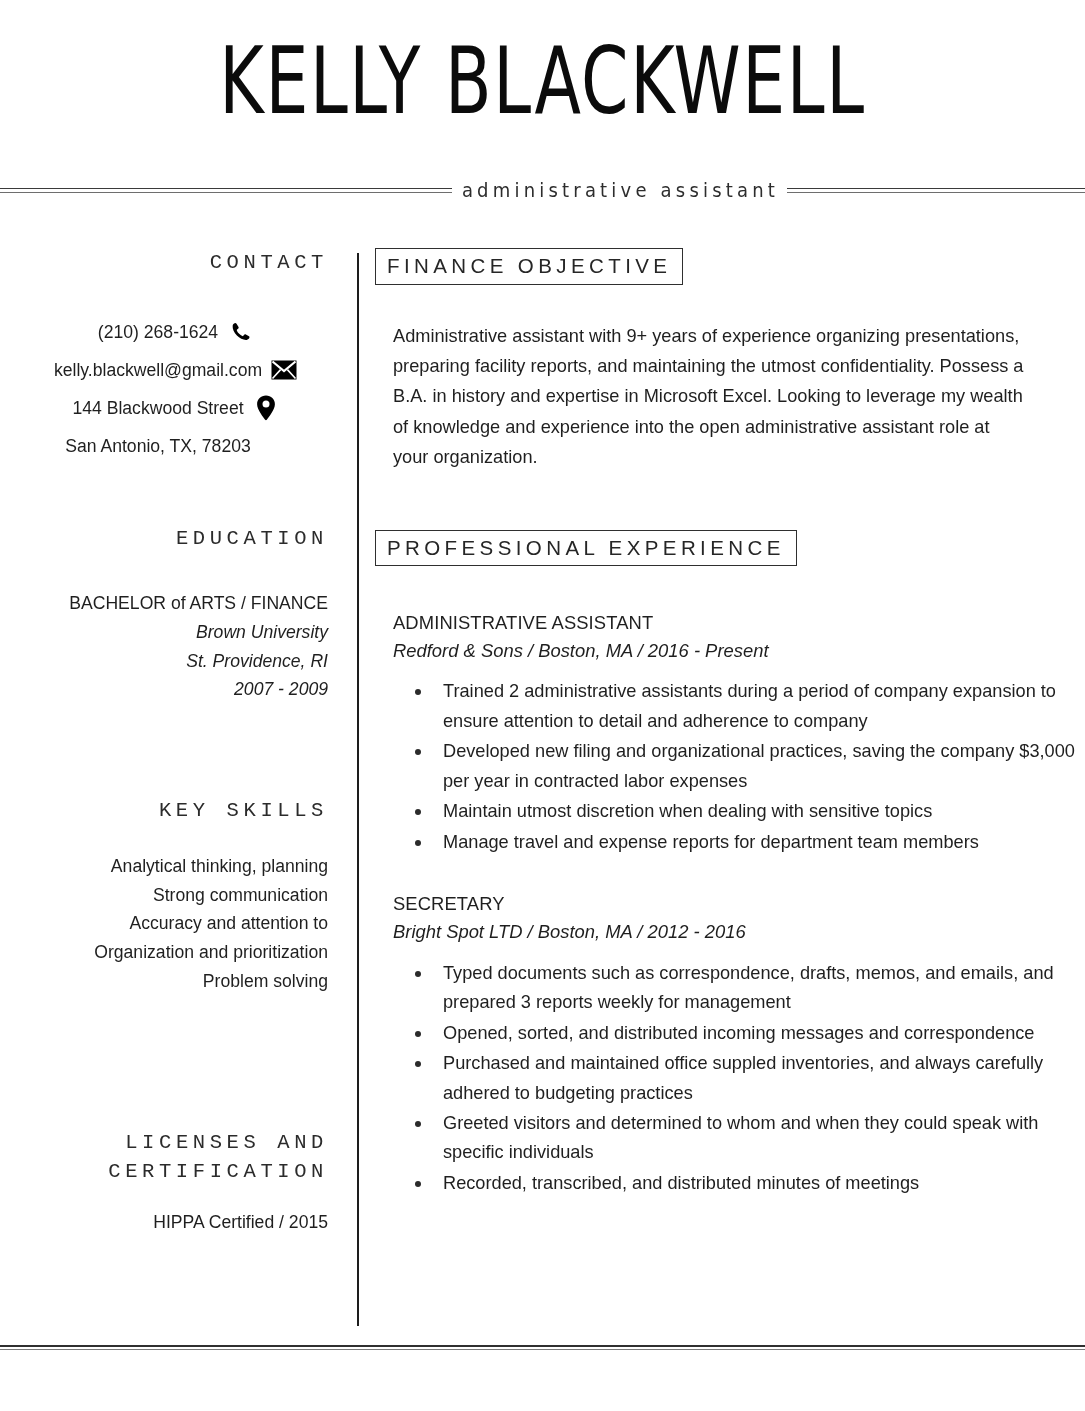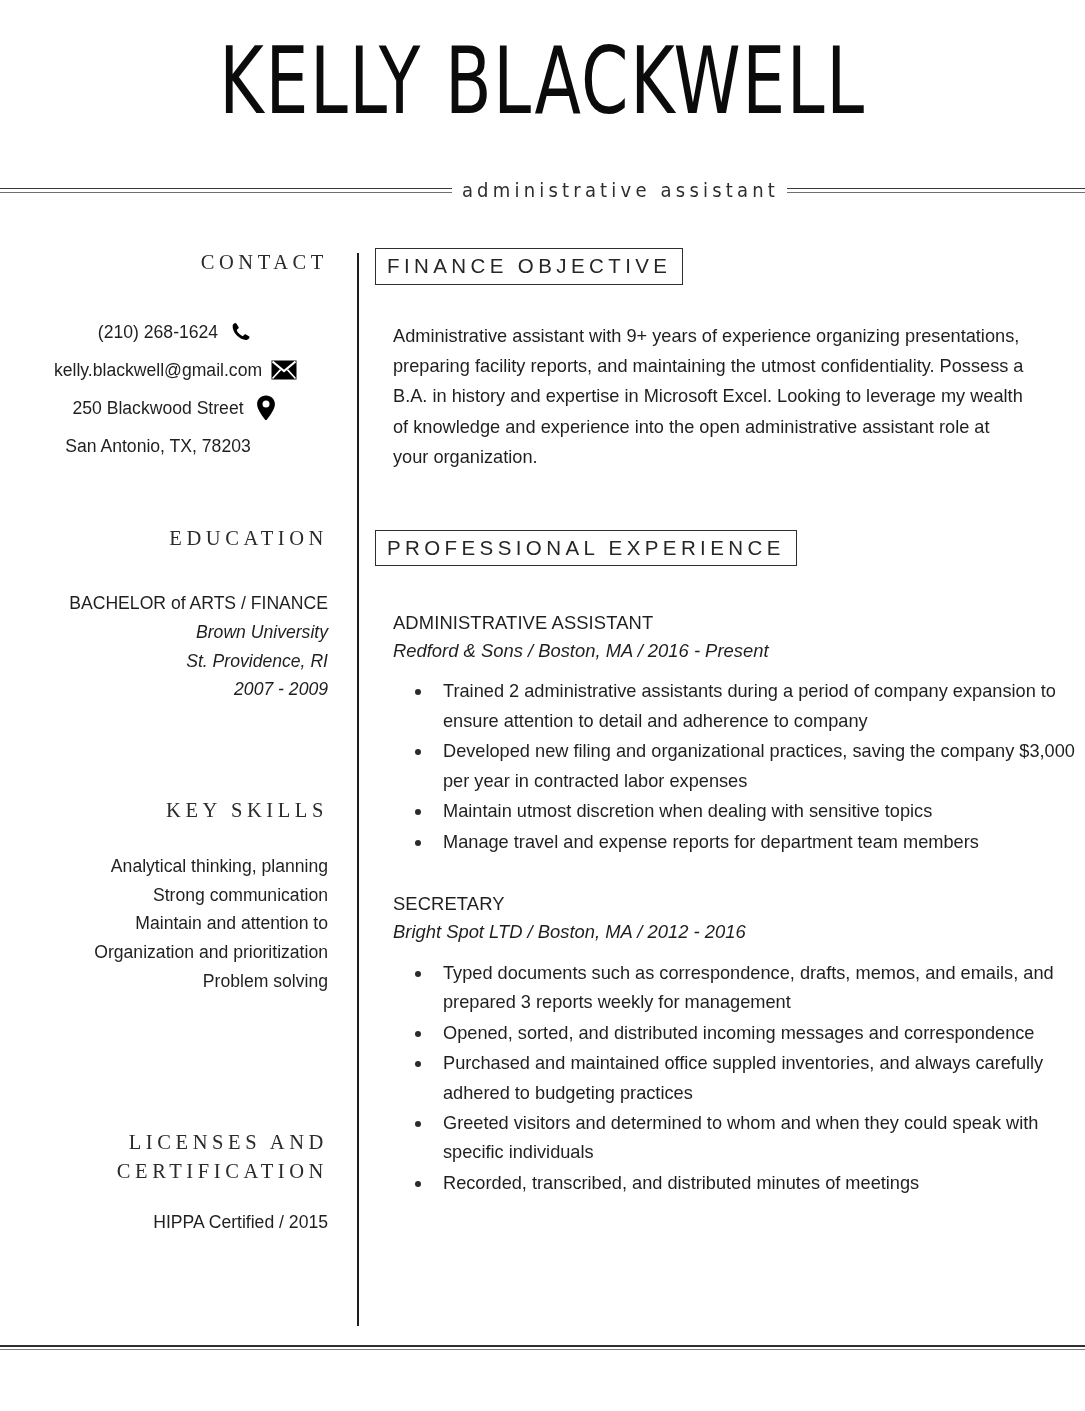--- a/index.html
+++ b/index.html
@@ -86,21 +86,21 @@
 
   #left-col {
     position: absolute;
     left: 0;
     top: 248px;
     width: 328px;
     text-align: right;
   }
 
   .side-heading {
-    font-family: Liberation Serif, serif;
+    font-family: Liberation Mono, monospace;
     font-size: 20.5px;
     letter-spacing: 4.6px;
     color: #2b2b2b;
     font-weight: 400;
     line-height: 1.42;
     text-align: right;
   }
 
   .side-body {
     font-size: 17.6px;
@@ -246,21 +246,21 @@
         <div class="cicon">
           <svg width="26" height="20" viewBox="0 0 26 20" aria-hidden="true">
             <rect x="0.5" y="0.5" width="25" height="19" fill="#000"></rect>
             <path d="M1.5 1.5 L13 11 L24.5 1.5" fill="none" stroke="#ffffff" stroke-width="2.2"></path>
             <path d="M1.5 18.5 L9.6 9.6 M24.5 18.5 L16.4 9.6" fill="none" stroke="#ffffff" stroke-width="1.6"></path>
           </svg>
         </div>
       </div>
 
       <div class="contact-row">
-        <div class="ctext">250 Blackwood Street</div>
+        <div class="ctext">144 Blackwood Street</div>
         <div class="cicon">
           <svg width="20" height="26" viewBox="0 0 20 26" aria-hidden="true">
             <path fill="currentColor" d="M10 0.6 C4.9 0.6 1.1 4.4 1.1 9.2 c0 5.6 6.6 13.4 8.0 15.5 .4.6 1.3.6 1.7 0 1.5-2.1 8.1-9.9 8.1-15.5 C18.9 4.4 15.1.6 10 .6 z"></path>
             <circle cx="10" cy="9.1" r="3.5" fill="#ffffff"></circle>
           </svg>
         </div>
       </div>
 
       <div class="contact-row noicon">
         <div class="ctext">San Antonio, TX, 78203</div>
@@ -277,21 +277,21 @@
       <div class="italic">St. Providence, RI</div>
       <div class="italic">2007 - 2009</div>
     </div>
 
     <div class="sec-gap-3"></div>
 
     <div class="side-heading">KEY SKILLS</div>
     <div class="side-body" style="margin-top:27px;">
       <div>Analytical thinking, planning</div>
       <div>Strong communication</div>
-      <div>Maintain and attention to</div>
+      <div>Accuracy and attention to</div>
       <div>Organization and prioritization</div>
       <div>Problem solving</div>
     </div>
 
     <div class="sec-gap-3" style="height:133px;"></div>
 
     <div class="side-heading">LICENSES AND</div>
     <div class="side-heading">CERTIFICATION</div>
     <div class="side-body" style="margin-top:21px;">
       <div>HIPPA Certified / 2015</div>

